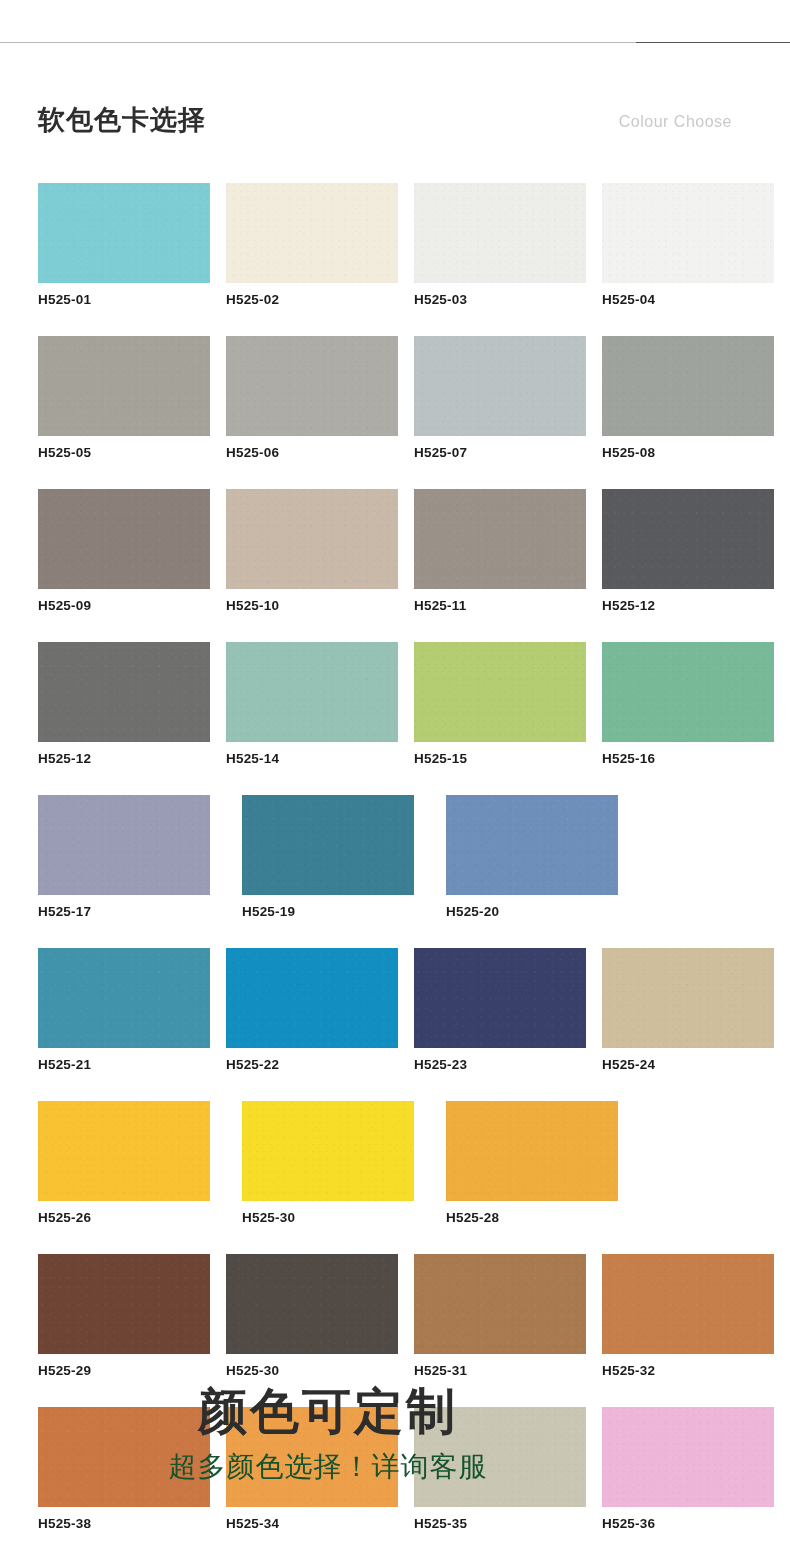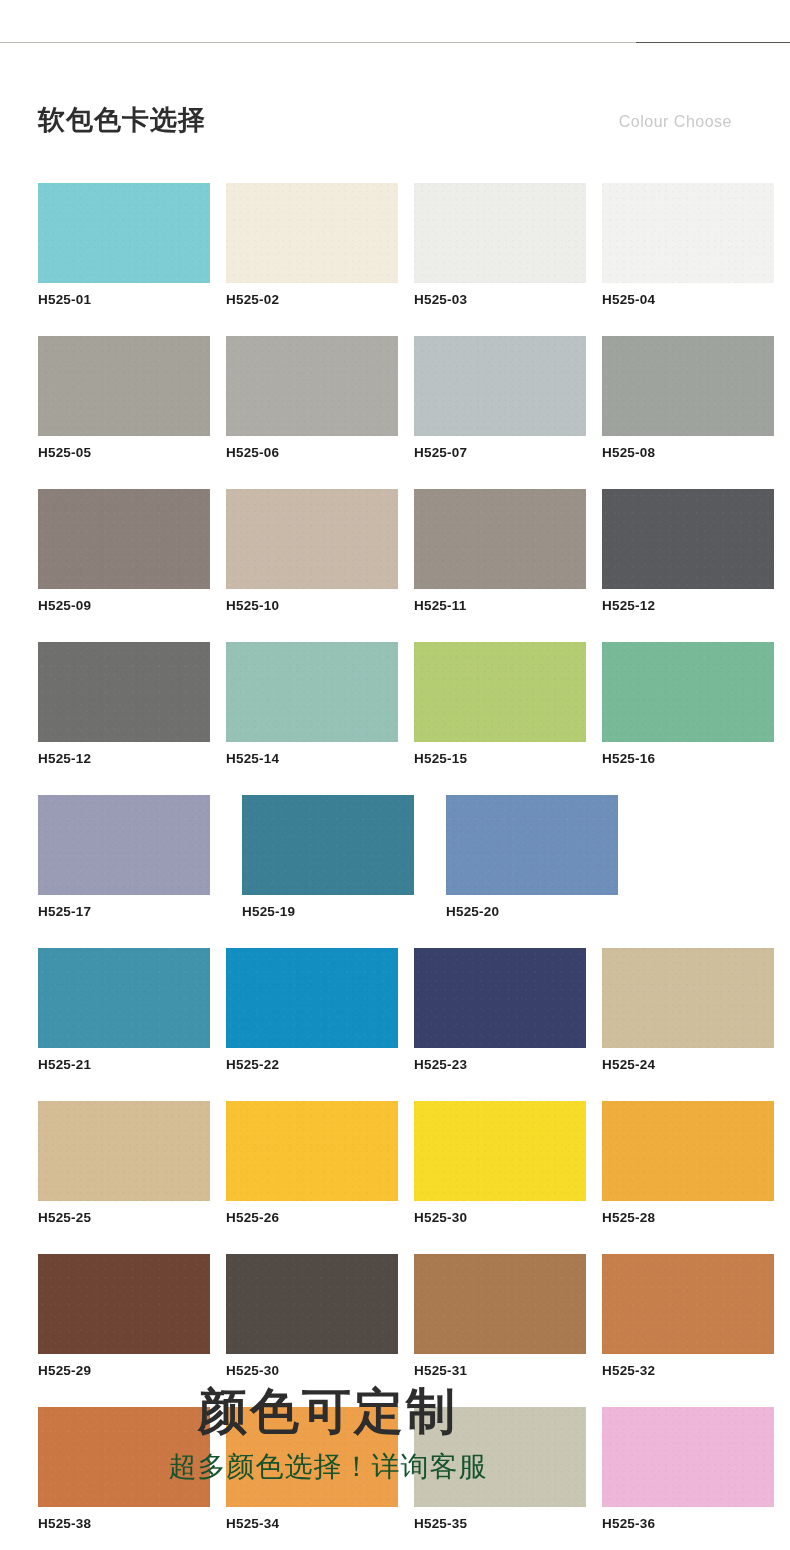--- a/index.html
+++ b/index.html
@@ -246,24 +246,20 @@
           <span class="swatch-chip" style="background: rgb(57, 65, 107);"></span>
           <span class="swatch-label">H525-23</span>
         </div>
         <div class="swatch-cell">
           <span class="swatch-chip" style="background: rgb(207, 190, 156);"></span>
           <span class="swatch-label">H525-24</span>
         </div>
       </div>
       <div class="grid-row">
         <div class="swatch-cell">
-          <span class="swatch-chip" style="background: rgb(212, 188, 148);"></span>
-          <span class="swatch-label">H525-25</span>
-        </div>
-        <div class="swatch-cell">
           <span class="swatch-chip" style="background: rgb(248, 194, 50);"></span>
           <span class="swatch-label">H525-26</span>
         </div>
         <div class="swatch-cell">
           <span class="swatch-chip" style="background: rgb(247, 221, 39);"></span>
           <span class="swatch-label">H525-30</span>
         </div>
         <div class="swatch-cell">
           <span class="swatch-chip" style="background: rgb(239, 173, 62);"></span>
           <span class="swatch-label">H525-28</span>

